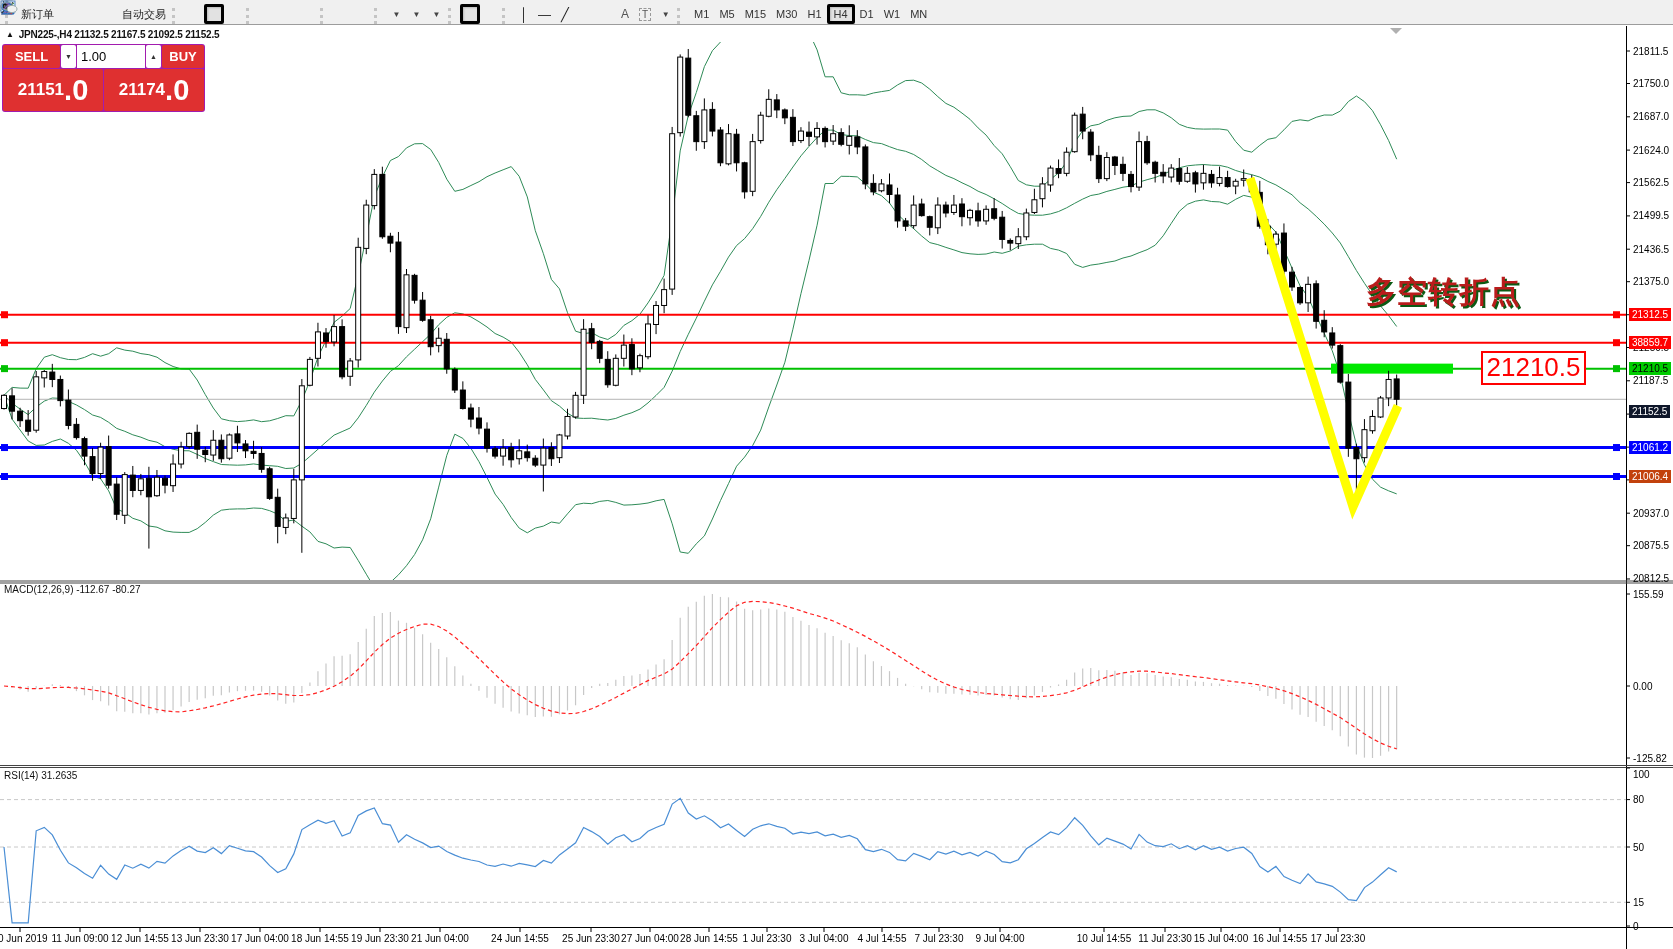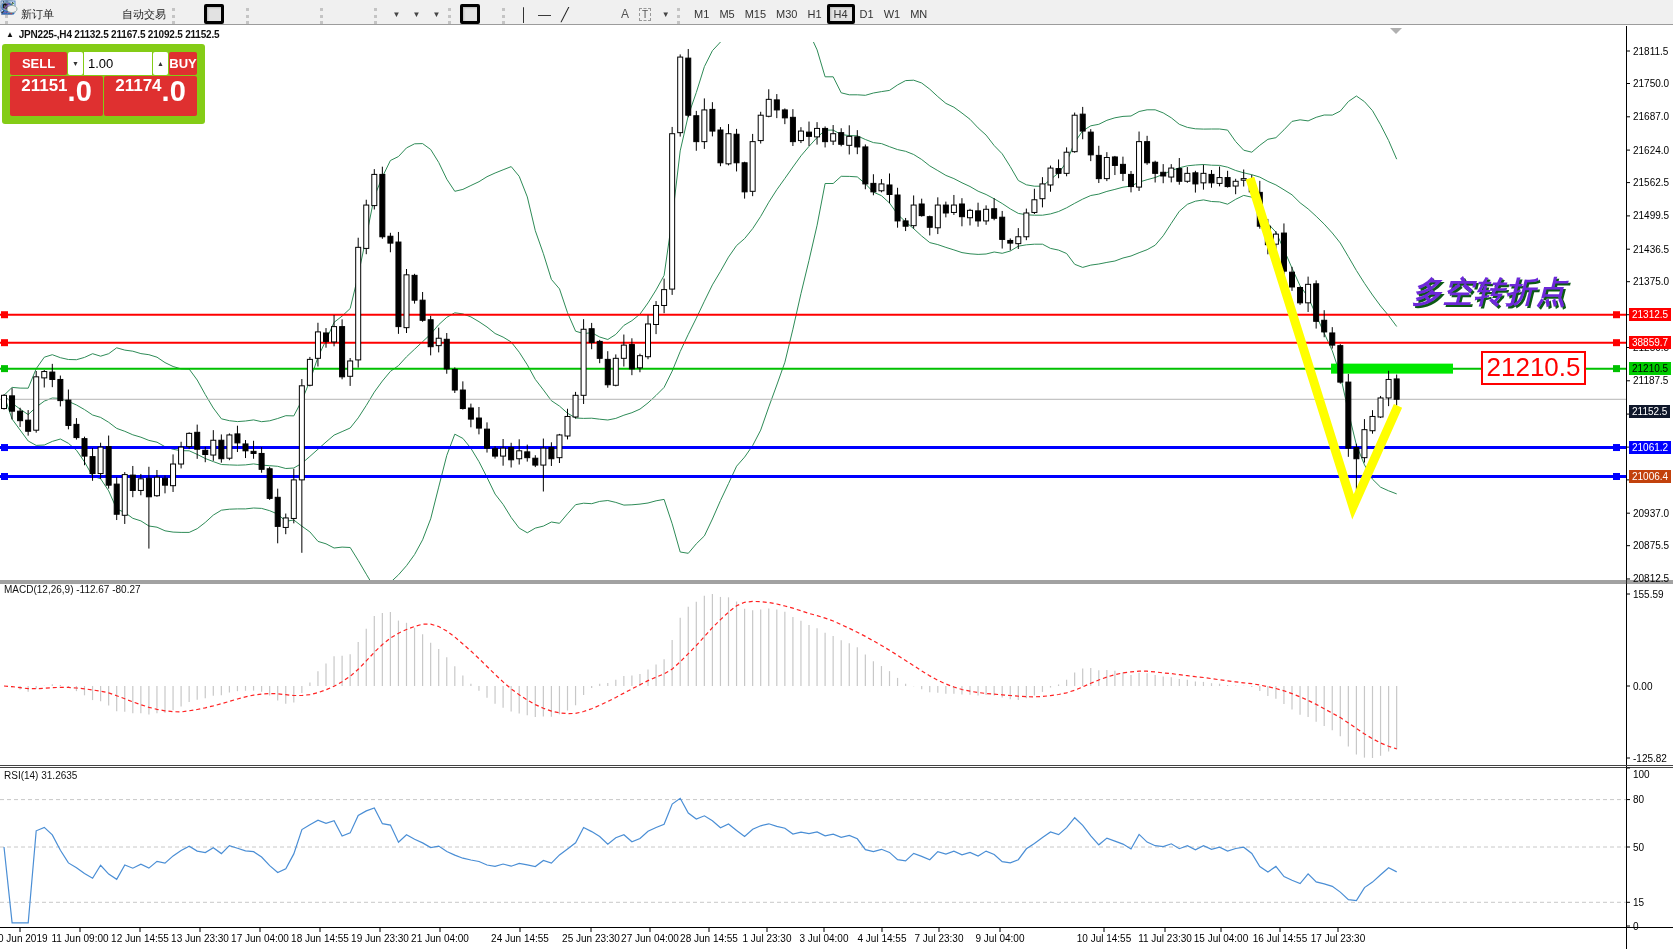--- a/index.html
+++ b/index.html
@@ -21,32 +21,32 @@
   .glyph{font-size:13px;line-height:13px}
 
   
   .chart-win{position:absolute;left:0;top:26px;width:1673px;height:923px;background:#fff}
   svg{position:absolute;left:0;top:0}
   .symbol-title{position:absolute;left:6px;top:3px;font-size:10px;font-weight:bold;color:#111;
                 letter-spacing:-.2px;z-index:5;display:flex;gap:5px;align-items:center}
   .symbol-title .tri{font-size:8px}
 
   
-  .oct{position:absolute;left:2px;top:18px;width:203px;height:80px;background:#84cc16;
-       z-index:6;display:flex;flex-direction:column;gap:1px;padding:8px;box-sizing:border-box;border-radius:3px}
+  .oct{position:absolute;left:2px;top:18px;width:203px;height:68px;background:#a21caf;
+       z-index:6;display:flex;flex-direction:column;gap:1px;padding:1px;box-sizing:border-box;border-radius:3px}
   .oct-row1{display:flex;gap:1px;height:23px}
   .oct-row2{display:flex;gap:1px;flex:1}
   .oct .cell{background:#df3030;color:#fff;display:flex;align-items:center;justify-content:center;
              font-weight:bold;border-radius:2px}
   .oct .sellbtn{width:57px;font-size:13px}
   .oct .buybtn{flex:1;font-size:13px}
   .oct .spin{width:15px;background:#fff;color:#333;font-size:7px;font-weight:normal}
   .oct input{width:60px;border:none;font-size:13px;padding:0 4px;outline:none;
              font-family:"Liberation Sans",sans-serif}
-  .oct .price{flex:1;align-items:flex-start}
+  .oct .price{flex:1;align-items:center}
   .oct .pmain{font-size:17px;font-weight:bold}
   .oct .pfrac{font-size:29px;font-weight:bold;line-height:30px}
 
   .pane-label{position:absolute;font-size:10px;color:#111;z-index:4}
   .badge{position:absolute;left:1629px;height:13px;font-size:10px;line-height:13px;
          padding:0 3px;z-index:7;white-space:nowrap}
   .annotation{position:absolute;font-size:30px;font-weight:bold;z-index:8;
               text-shadow:2px 2px 0 #0c5a14;letter-spacing:1px}
   .callout{position:absolute;border:2px solid #ff0000;background:#ffffff;color:#ff0000;
            font-size:26px;text-align:center;z-index:8;line-height:29px}
@@ -958,15 +958,15 @@
 
   <div id="badges">
       <div class="badge" style="top: 282.221px; background: rgb(255, 0, 0); color: rgb(255, 255, 255);">21312.5</div>
       <div class="badge" style="top: 310.179px; background: rgb(255, 0, 0); color: rgb(255, 255, 255);">38859.7</div>
       <div class="badge" style="top: 336.128px; background: rgb(0, 204, 0); color: rgb(0, 0, 0);">21210.5</div>
       <div class="badge" style="top: 379px; background: #0f172a; color: rgb(255, 255, 255);">21152.5</div>
       <div class="badge" style="top: 415.034px; background: rgb(0, 0, 255); color: rgb(255, 255, 255);">21061.2</div>
       <div class="badge" style="top: 443.995px; background: #c2410c; color: rgb(255, 255, 255);">21006.4</div>
     </div>
 
-  <div class="annotation" id="annotation" style="left: 1412px; top: 246px; color: #6d28d9; font-style: italic;">多空转折点</div>
+  <div class="annotation" id="annotation" style="left: 1366px; top: 246px; color: #b91c1c;">多空转折点</div>
   <div class="callout" id="callout" style="left: 1481px; top: 325px; width: 101px; height: 30px;">21210.5</div>
 </div>
 
 </body></html>

